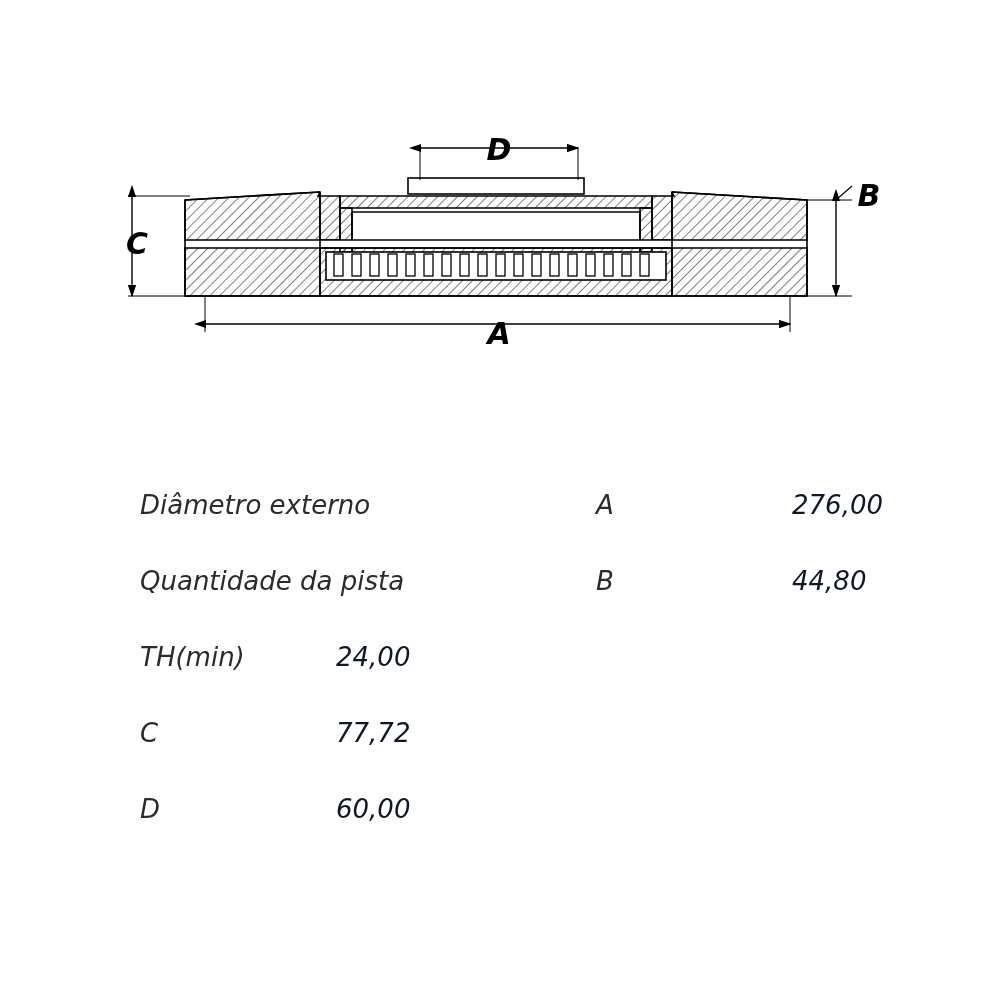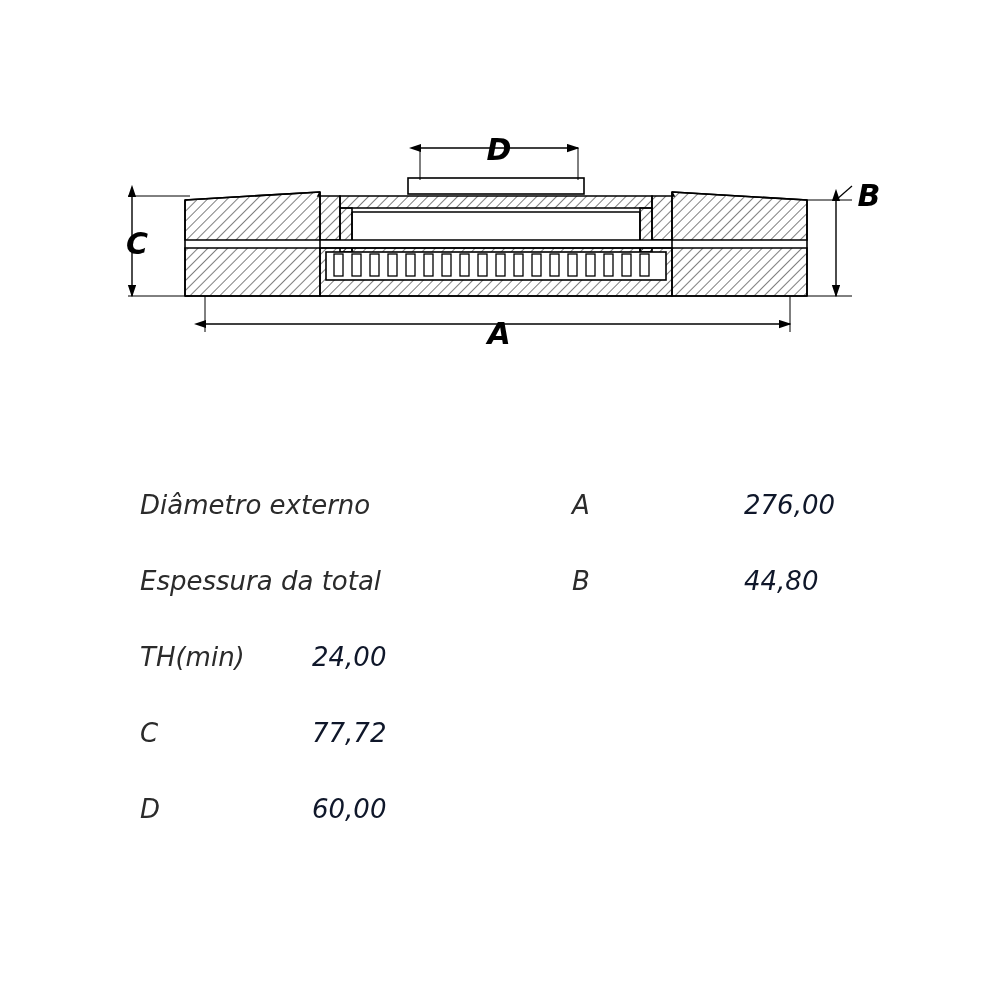--- a/index.html
+++ b/index.html
@@ -43,20 +43,21 @@
   #spec-table {
     position: absolute;
     left: 140px;
     top: 490px;
     width: 760px;
   }
   .spec-row {
     display: flex;
     align-items: baseline;
     height: 76px;
+    gap: 24px;
   }
   .spec-name {
     width: 432px;
     font-size: 26px;
     font-style: italic;
     color: #2b2b2b;
     white-space: nowrap;
   }
   .spec-symbol {
     width: 172px;
@@ -181,21 +182,21 @@
 
   <div id="spec-table">
 
     <div class="spec-row">
       <div class="spec-name">Diâmetro externo</div>
       <div class="spec-symbol">A</div>
       <div class="spec-value">276,00</div>
     </div>
 
     <div class="spec-row">
-      <div class="spec-name">Espessura da total</div>
+      <div class="spec-name">Quantidade da pista</div>
       <div class="spec-symbol">B</div>
       <div class="spec-value">44,80</div>
     </div>
 
     <div class="spec-row">
       <div class="spec-symbol">TH(min)</div>
       <div class="spec-value">24,00</div>
     </div>
 
     <div class="spec-row">

